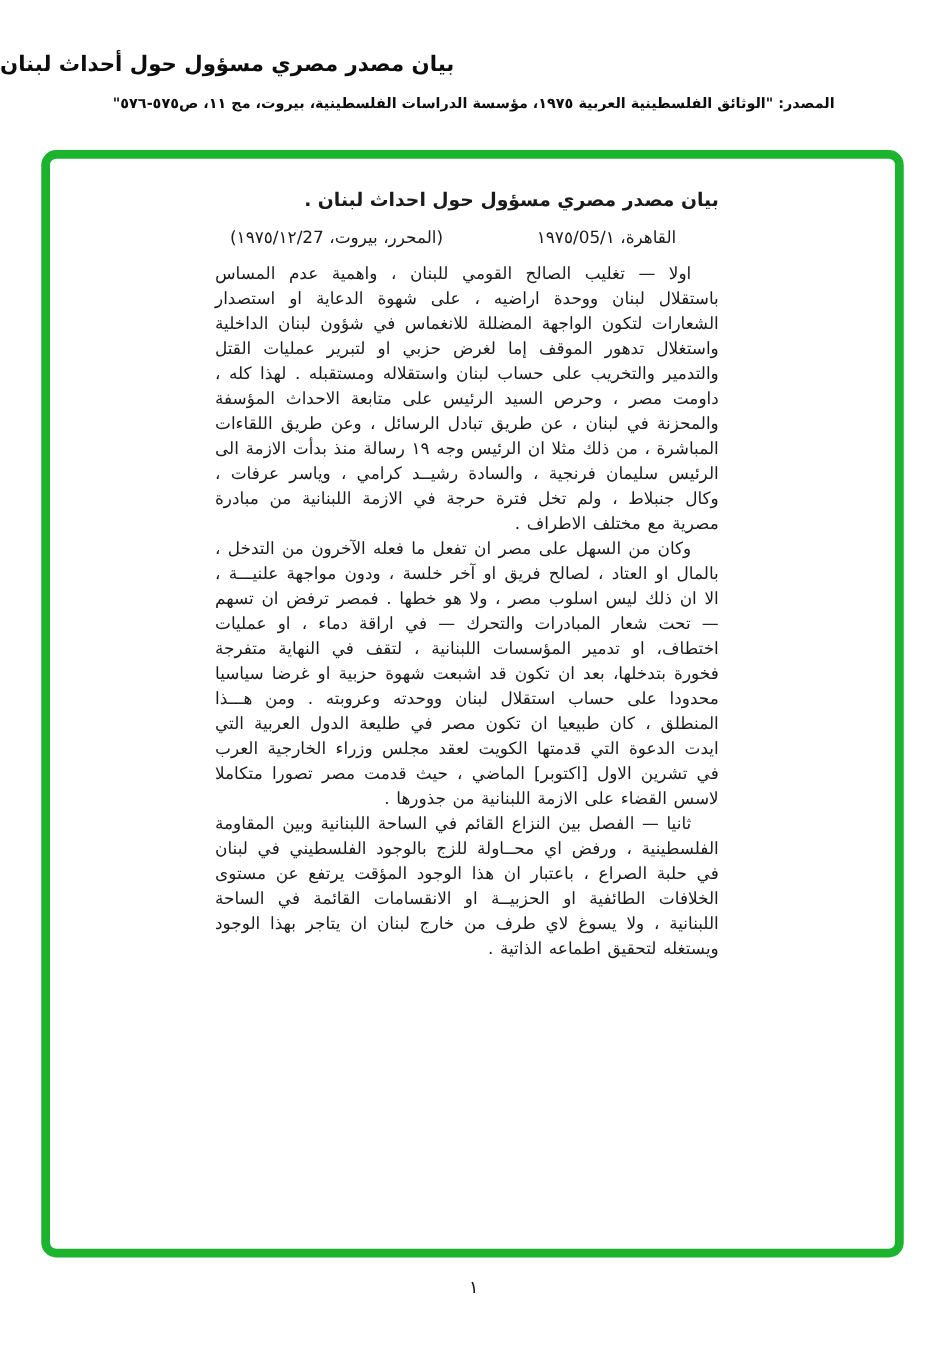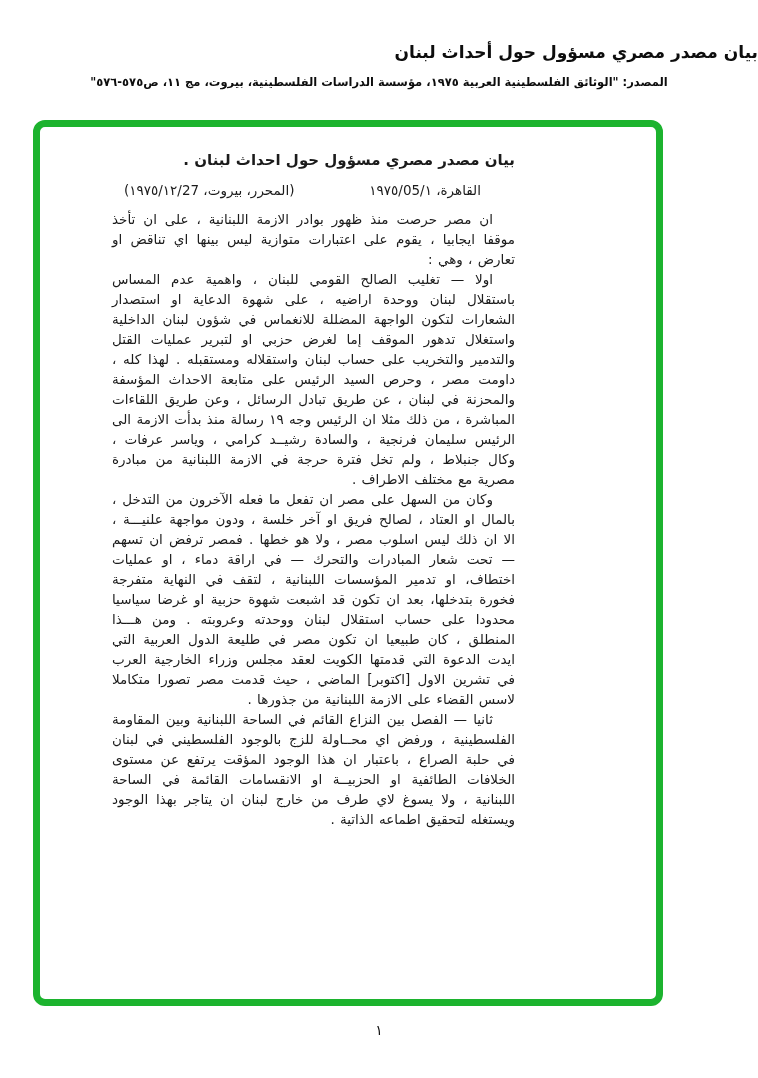--- a/index.html
+++ b/index.html
@@ -9,39 +9,39 @@
     background: #ffffff;
     position: relative;
     overflow: hidden;
     font-family: "DejaVu Sans", sans-serif;
     color: #161616;
   }
   .top-title {
     position: absolute;
     top: 42px; left: 0; right: 0;
     direction: rtl;
-    text-align: right;
+    text-align: left;
     font-weight: bold;
     font-size: 17px;
     color: #0d0d0d;
   }
   .top-source {
     position: absolute;
     top: 75px; left: 0; right: 0;
     direction: rtl;
     text-align: center;
     font-weight: bold;
     font-size: 11.5px;
     color: #0d0d0d;
   }
   .frame {
     position: absolute;
     left: 33px;
     top: 120px;
-    width: 630px;
+    width: 690px;
     height: 886px;
     box-sizing: border-box;
     border: 7px solid #1cb32e;
     border-radius: 12px;
     background: #ffffff;
     overflow: hidden;
   }
   .doc {
     position: absolute;
     top: 24px;
@@ -89,20 +89,19 @@
 <div class="top-title">بيان مصدر مصري مسؤول حول أحداث لبنان</div>
 <div class="top-source">المصدر: "الوثائق الفلسطينية العربية ١٩٧٥، مؤسسة الدراسات الفلسطينية، بيروت، مج ١١، ص٥٧٥-٥٧٦"</div>
 
 <div class="frame" style="border-color: rgb(28, 179, 46);">
   <div class="doc">
     <div class="doc-title">بيان مصدر مصري مسؤول حول احداث لبنان .</div>
     <div class="dateline">
       <span>القاهرة، ١٩٧٥/05/١</span>
       <span>(المحرر، بيروت، ١٩٧٥/١٢/27)</span>
     </div>
-    <p>ان مصر حرصت منذ ظهور بوادر الازمة اللبنانية ، على ان تأخذ موقفا ايجابيا ، يقوم على اعتبارات متوازية ليس بينها اي تناقض او تعارض ، وهي :</p>
     <p>اولا — تغليب الصالح القومي للبنان ، واهمية عدم المساس باستقلال لبنان ووحدة اراضيه ، على شهوة الدعاية او استصدار الشعارات لتكون الواجهة المضللة للانغماس في شؤون لبنان الداخلية واستغلال تدهور الموقف إما لغرض حزبي او لتبرير عمليات القتل والتدمير والتخريب على حساب لبنان واستقلاله ومستقبله . لهذا كله ، داومت مصر ، وحرص السيد الرئيس على متابعة الاحداث المؤسفة والمحزنة في لبنان ، عن طريق تبادل الرسائل ، وعن طريق اللقاءات المباشرة ، من ذلك مثلا ان الرئيس وجه ١٩ رسالة منذ بدأت الازمة الى الرئيس سليمان فرنجية ، والسادة رشيــد كرامي ، وياسر عرفات ، وكال جنبلاط ، ولم تخل فترة حرجة في الازمة اللبنانية من مبادرة مصرية مع مختلف الاطراف .</p>
     <p>وكان من السهل على مصر ان تفعل ما فعله الآخرون من التدخل ، بالمال او العتاد ، لصالح فريق او آخر خلسة ، ودون مواجهة علنيـــة ، الا ان ذلك ليس اسلوب مصر ، ولا هو خطها . فمصر ترفض ان تسهم — تحت شعار المبادرات والتحرك — في اراقة دماء ، او عمليات اختطاف، او تدمير المؤسسات اللبنانية ، لتقف في النهاية متفرجة فخورة بتدخلها، بعد ان تكون قد اشبعت شهوة حزبية او غرضا سياسيا محدودا على حساب استقلال لبنان ووحدته وعروبته . ومن هـــذا المنطلق ، كان طبيعيا ان تكون مصر في طليعة الدول العربية التي ايدت الدعوة التي قدمتها الكويت لعقد مجلس وزراء الخارجية العرب في تشرين الاول [اكتوبر] الماضي ، حيث قدمت مصر تصورا متكاملا لاسس القضاء على الازمة اللبنانية من جذورها .</p>
     <p>ثانيا — الفصل بين النزاع القائم في الساحة اللبنانية وبين المقاومة الفلسطينية ، ورفض اي محــاولة للزج بالوجود الفلسطيني في لبنان في حلبة الصراع ، باعتبار ان هذا الوجود المؤقت يرتفع عن مستوى الخلافات الطائفية او الحزبيــة او الانقسامات القائمة في الساحة اللبنانية ، ولا يسوغ لاي طرف من خارج لبنان ان يتاجر بهذا الوجود ويستغله لتحقيق اطماعه الذاتية .</p>
   </div>
 </div>
 
 <div class="page-num">١</div>
 
 </body></html>

